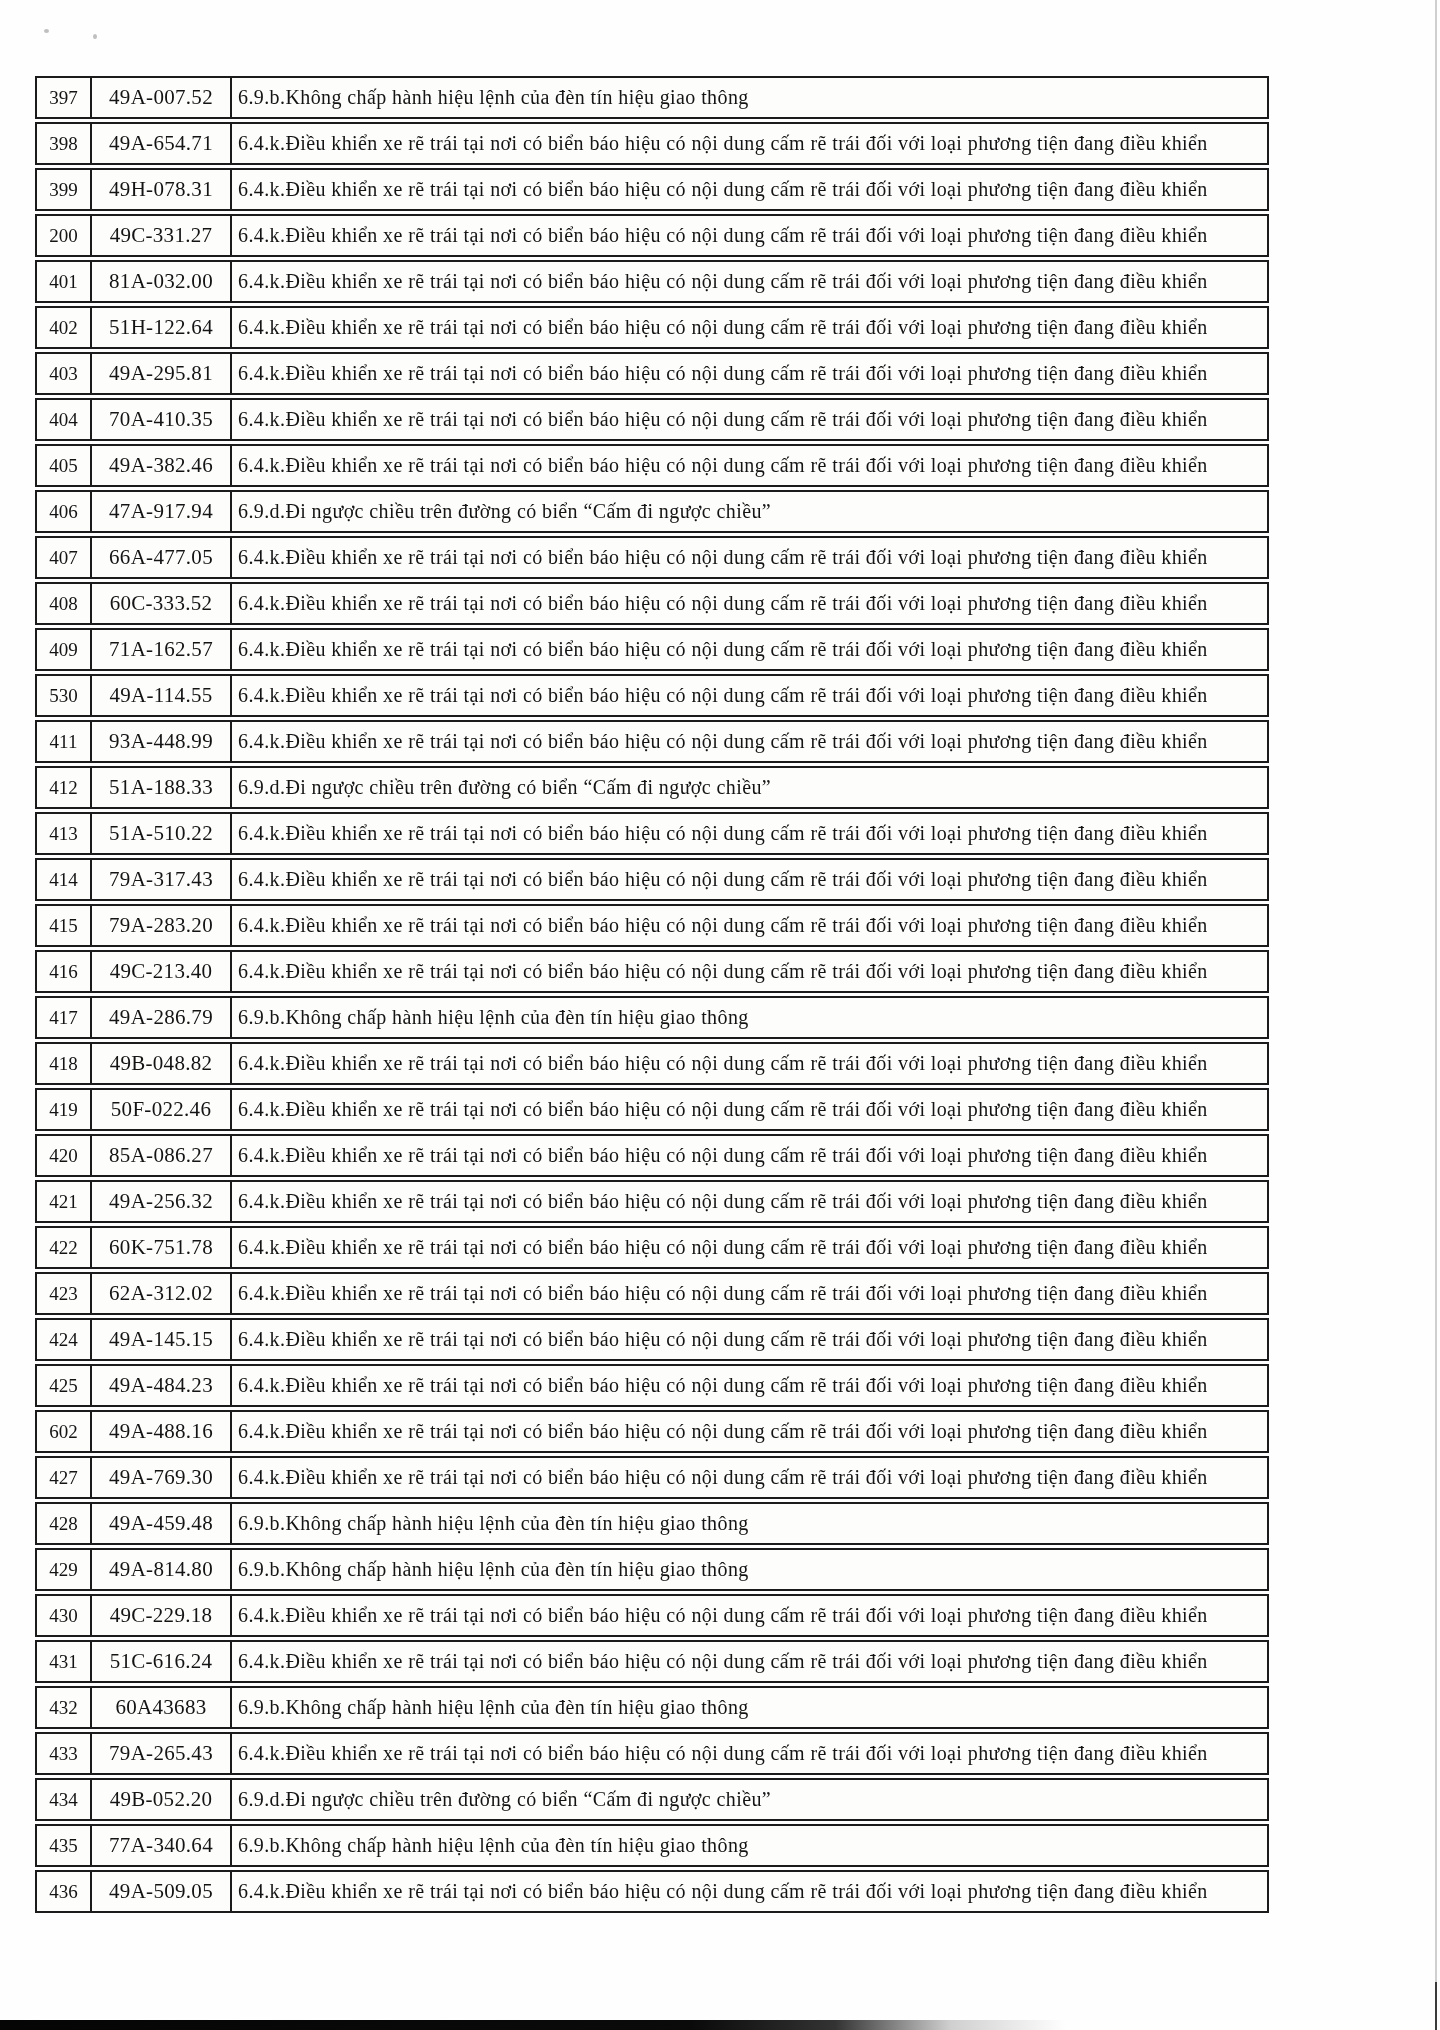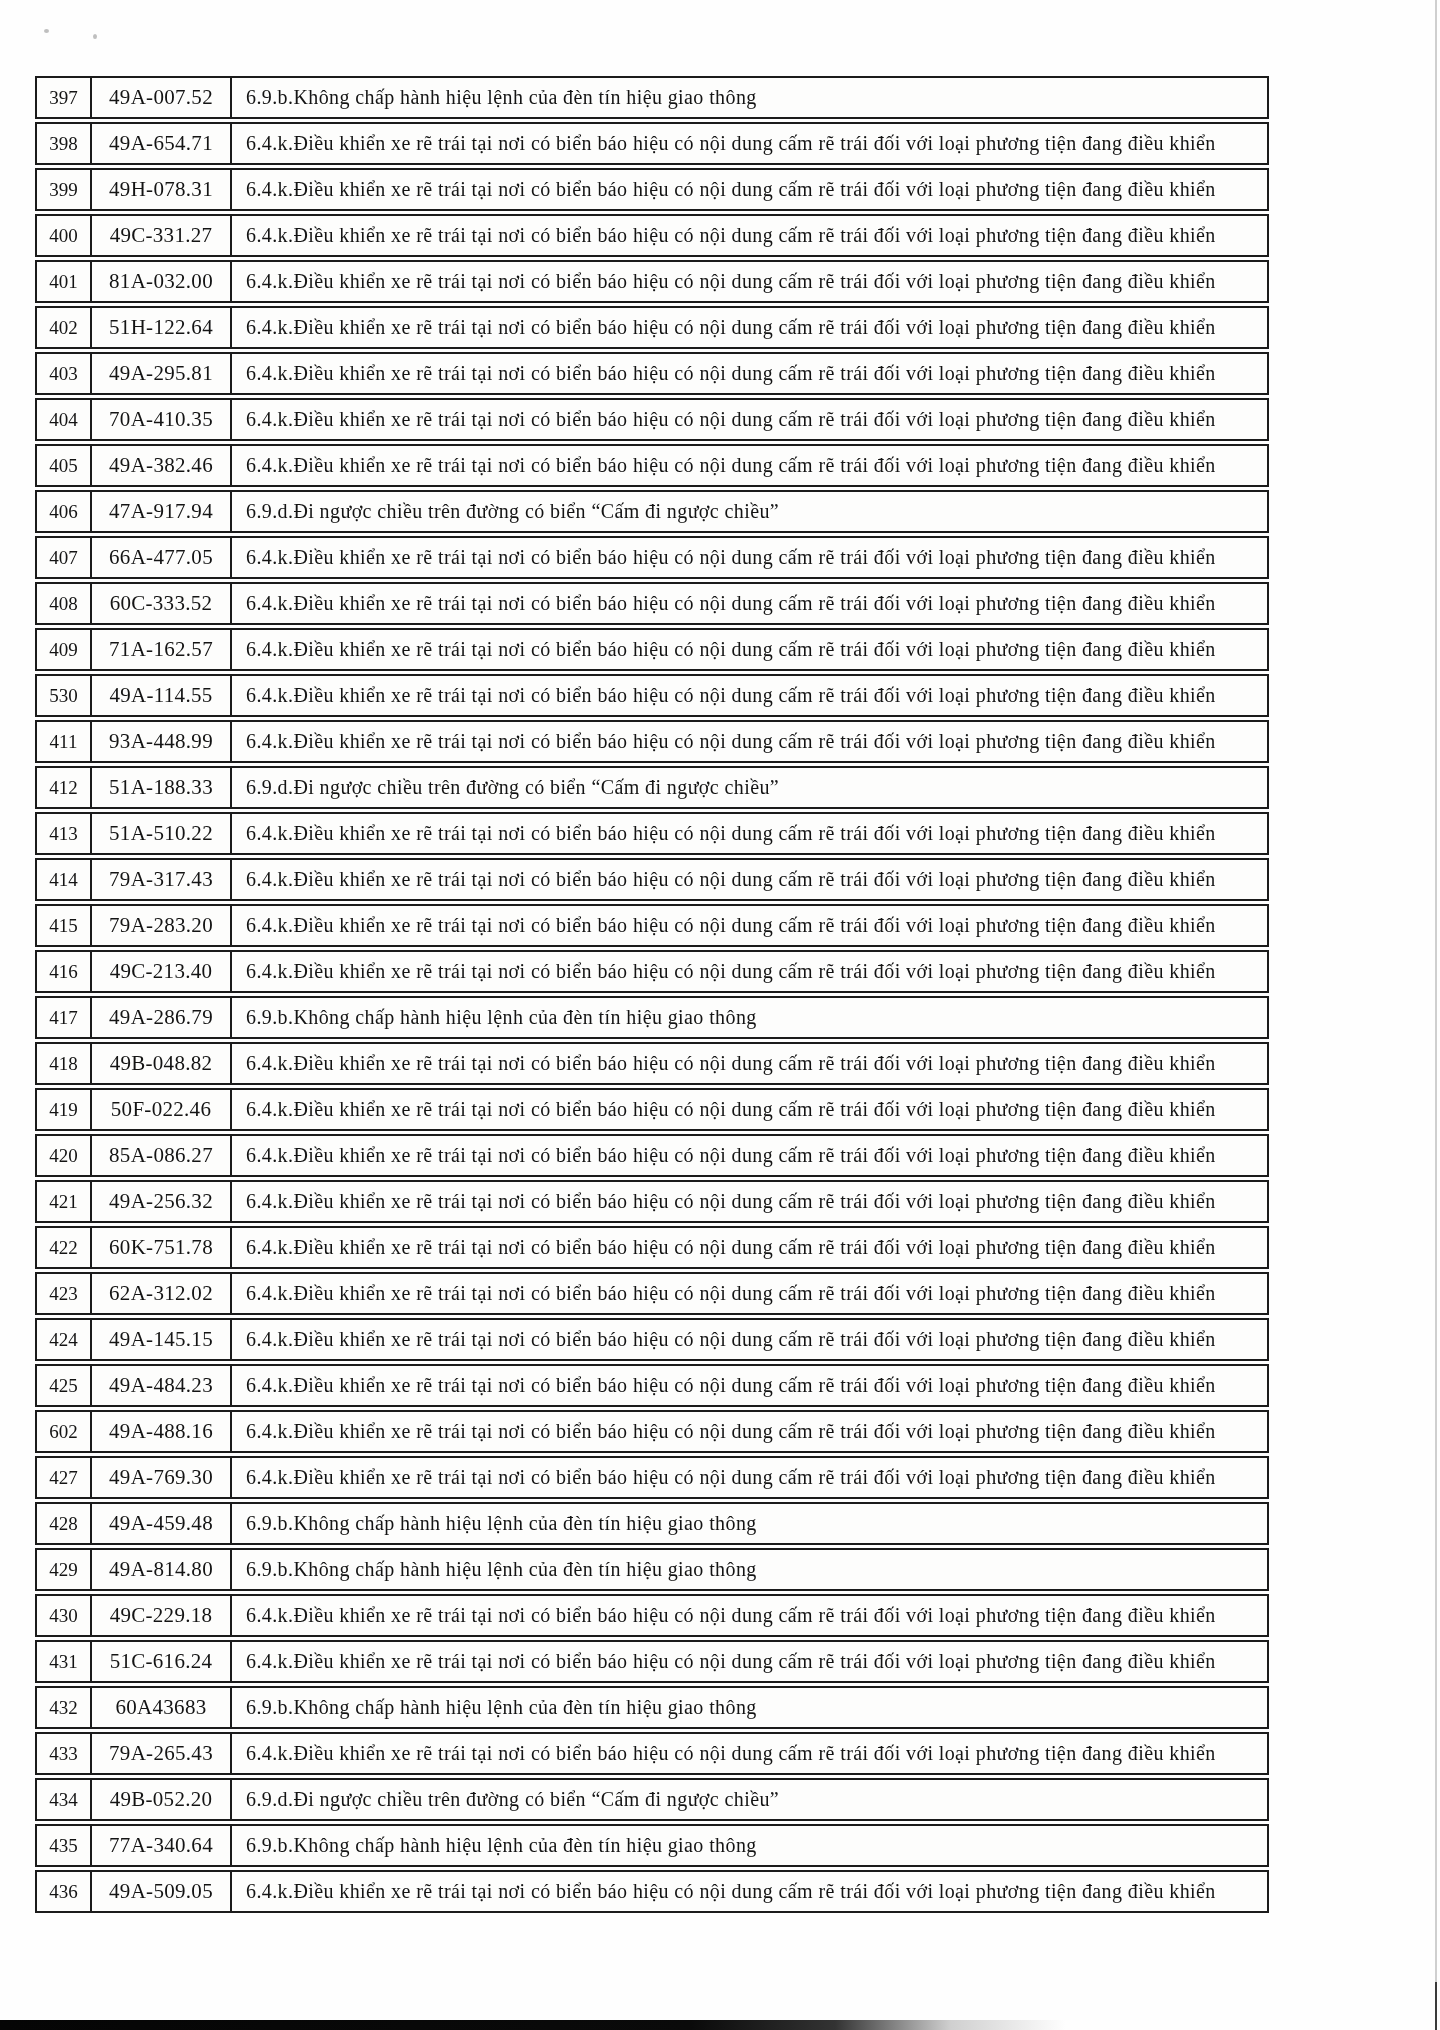--- a/index.html
+++ b/index.html
@@ -55,21 +55,21 @@
     width: 140px;
     justify-content: center;
     font-weight: normal;
     font-size: 21px;
     letter-spacing: .3px;
     border-right: 2px solid #1b1b1b;
     box-sizing: border-box;
   }
   .cell-violation {
     flex: 1;
-    padding-left: 14px;
+    padding-left: 6px;
     font-size: 20px;
     letter-spacing: .4px;
   }
 
   
   .right-edge-line {
     position: absolute;
     right: 3px; top: 0;
     width: 2px; height: 2030px;
     background: #cfcfcf;
@@ -108,21 +108,21 @@
     <div class="cell cell-no">398</div>
     <div class="cell cell-plate">49A-654.71</div>
     <div class="cell cell-violation">6.4.k.Điều khiển xe rẽ trái tại nơi có biển báo hiệu có nội dung cấm rẽ trái đối với loại phương tiện đang điều khiển</div>
   </div>
       <div class="trow">
     <div class="cell cell-no">399</div>
     <div class="cell cell-plate">49H-078.31</div>
     <div class="cell cell-violation">6.4.k.Điều khiển xe rẽ trái tại nơi có biển báo hiệu có nội dung cấm rẽ trái đối với loại phương tiện đang điều khiển</div>
   </div>
       <div class="trow">
-    <div class="cell cell-no">400</div>
+    <div class="cell cell-no">200</div>
     <div class="cell cell-plate">49C-331.27</div>
     <div class="cell cell-violation">6.4.k.Điều khiển xe rẽ trái tại nơi có biển báo hiệu có nội dung cấm rẽ trái đối với loại phương tiện đang điều khiển</div>
   </div>
       <div class="trow">
     <div class="cell cell-no">401</div>
     <div class="cell cell-plate">81A-032.00</div>
     <div class="cell cell-violation">6.4.k.Điều khiển xe rẽ trái tại nơi có biển báo hiệu có nội dung cấm rẽ trái đối với loại phương tiện đang điều khiển</div>
   </div>
       <div class="trow">
     <div class="cell cell-no">402</div>

